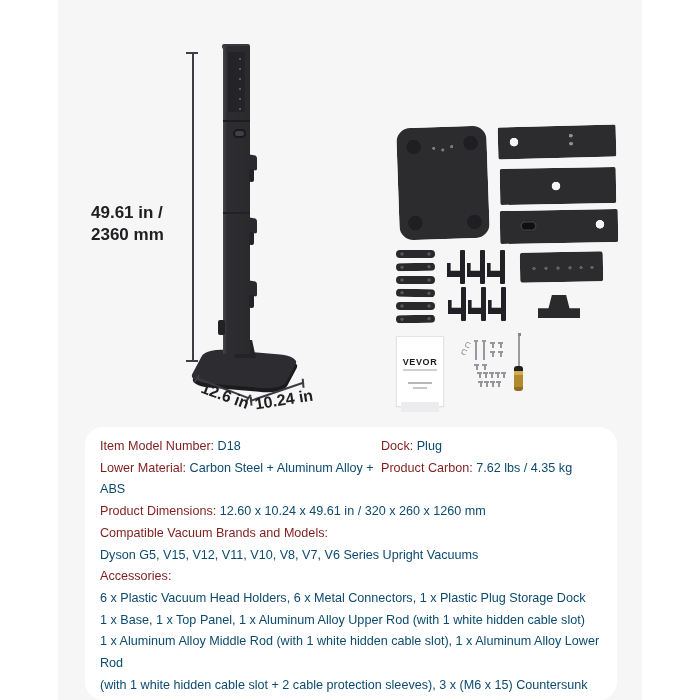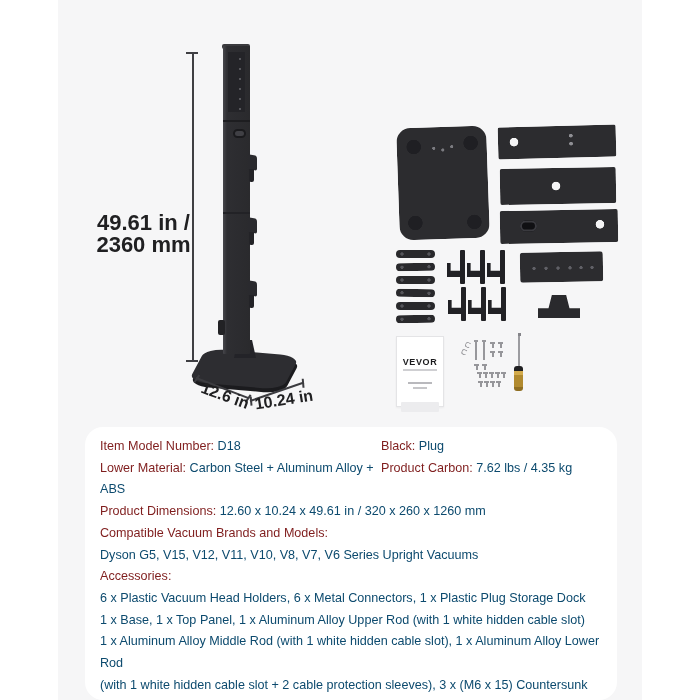--- a/index.html
+++ b/index.html
@@ -4,21 +4,21 @@
 <style>
   html,body{margin:0;padding:0;}
   .page{position:relative;width:700px;height:700px;background:#ffffff;overflow:hidden;
         font-family:"Liberation Sans","DejaVu Sans",sans-serif;-webkit-font-smoothing:antialiased;}
   .image-block{position:absolute;left:58px;top:0;width:584px;height:700px;background:#f6f6f7;}
   .abs{position:absolute;}
 
   
   .dim-v-line{left:134px;top:53px;width:2px;height:308px;background:#3f3f43;}
   .dim-cap{width:12px;height:2px;background:#3f3f43;}
-  .height-label{left:33px;top:212px;width:105px;text-align:center;font-size:22px;font-weight:600;
+  .height-label{left:33px;top:202px;width:105px;font-size:17px;font-weight:600;
                 color:#202022;line-height:22px;}
   .pole-cap{left:164px;top:44px;width:28px;height:5px;background:#3a3a3e;border-radius:2px;}
   .pole{left:165px;top:46px;width:27px;height:308px;border-radius:1px;
         background:linear-gradient(90deg,#47474c 0,#2e2e32 4px,#2a2a2d 100%);}
   .pole-dock{left:170px;top:52px;width:17px;height:60px;background:#242428;}
   .pole-holes{left:181px;top:58px;width:2px;height:52px;
         background:repeating-linear-gradient(to bottom,#56565b 0 2px,rgba(0,0,0,0) 2px 10px);}
   .pole-seam1{left:165px;top:120px;width:27px;height:2px;background:#1d1d20;}
   .pole-seam2{left:165px;top:212px;width:27px;height:1.5px;background:#222226;}
   .pole-oval{left:175px;top:129px;width:13px;height:9px;border-radius:5px;border:2px solid #1a1a1d;
@@ -203,21 +203,21 @@
     <div class="abs sstem sD-stem"></div>
     <div class="abs sd-shaft"></div>
     <div class="abs sd-handle"></div>
 
     <div class="abs spec-card">
       <div class="line">
         <div class="cl">
           <span class="lab">Item Model Number: </span><span class="val">D18</span>
         </div>
         <div>
-          <span class="lab">Black: </span><span class="val">Plug</span>
+          <span class="lab">Dock: </span><span class="val">Plug</span>
         </div>
       </div>
       <div class="line">
         <div class="cl">
           <span class="lab">Lower Material: </span><span class="val">Carbon Steel + Aluminum Alloy + ABS</span>
         </div>
         <div>
           <span class="lab">Product Carbon: </span><span class="val">7.62 lbs / 4.35 kg</span>
         </div>
       </div>

